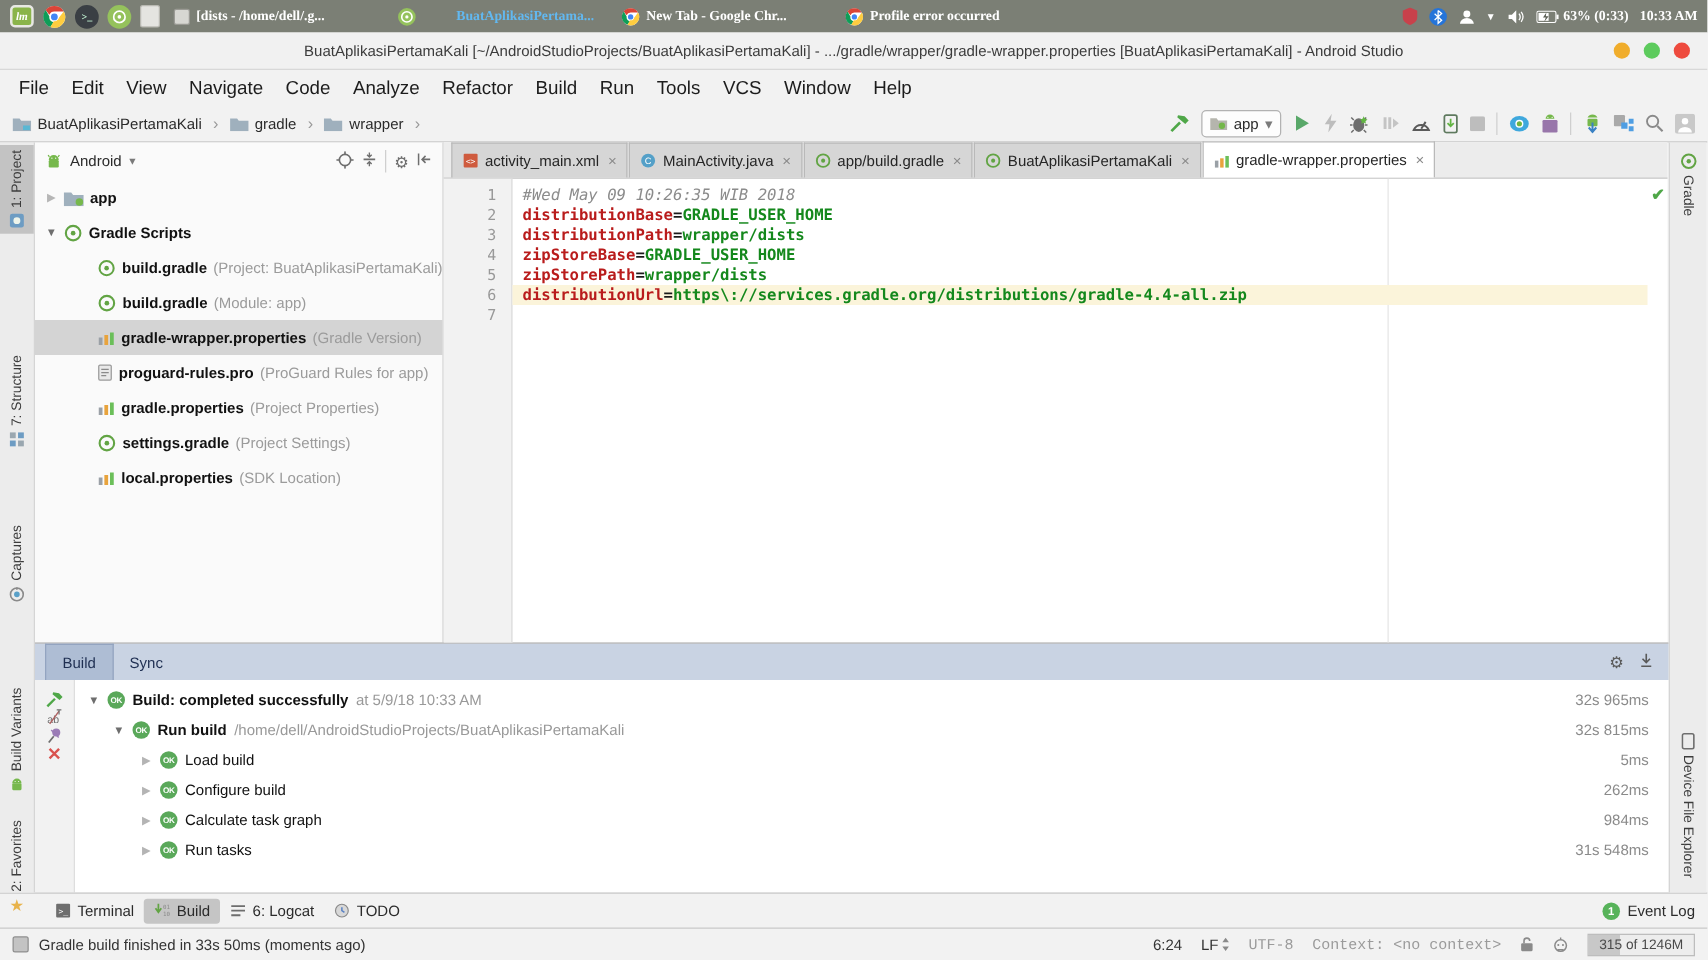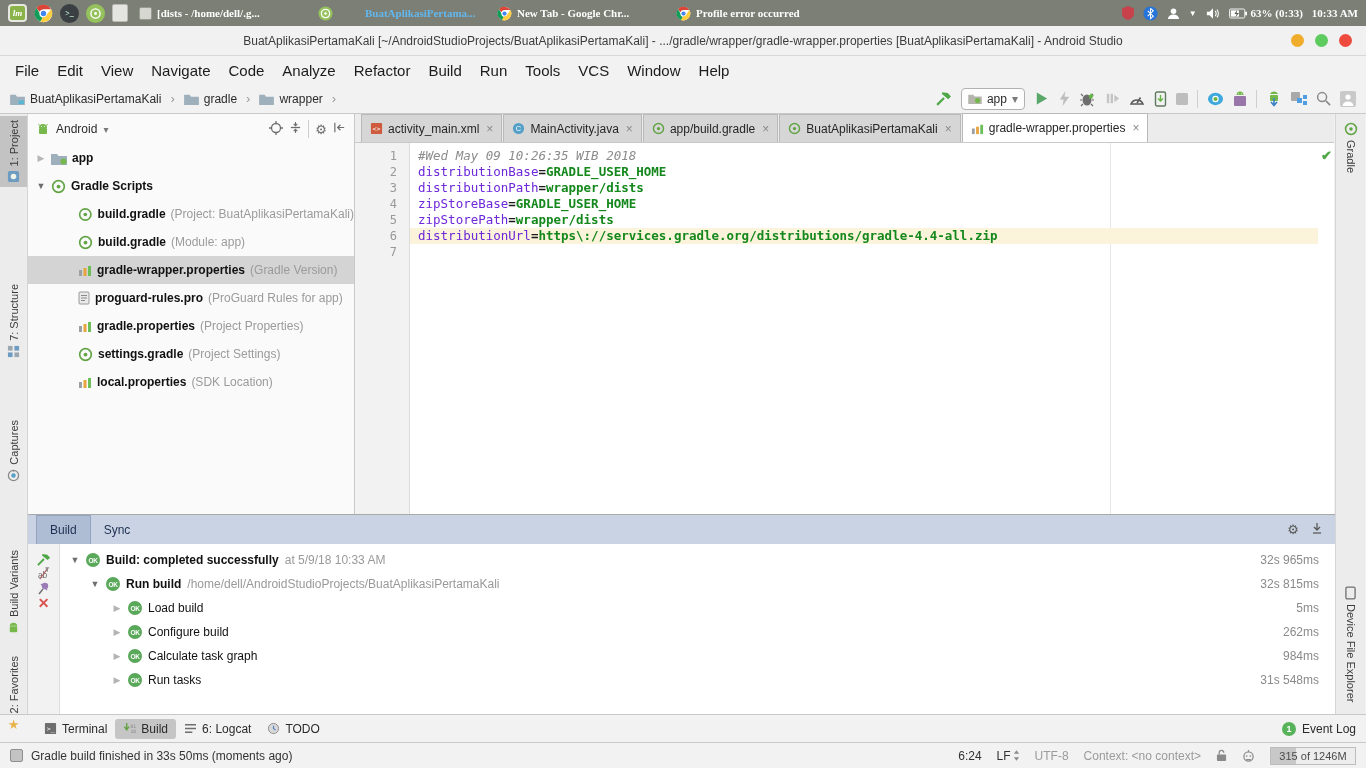--- a/index.html
+++ b/index.html
@@ -68,21 +68,21 @@
   .etabs { height:29px; background:#ececec; border-bottom:1px solid #c9c9c9; display:flex; align-items:flex-end; padding-left:6px; }
   .etab { height:28px; display:flex; align-items:center; gap:5px; padding:0 8px; font-size:12px; color:#262626; background:#d6d6d6; border:1px solid #b9b9b9; border-bottom:none; margin-right:1px; cursor:default; white-space:nowrap; }
   .etab.active { background:#fff; height:29px; font-weight:normal; }
   .etab .x { color:#8a8a8a; font-size:12px; margin-left:2px; }
   .ebody { flex:1; display:flex; position:relative; }
   .gutter { width:55px; background:#f2f2f2; border-right:1px solid #dcdcdc; padding:5px 12px 0 0; text-align:right; font-family:"DejaVu Sans Mono", monospace; font-size:12px; color:#999; line-height:16px; }
   .gutter div { height:16px; }
   .code { flex:1; position:relative; padding-top:5px; font-family:"DejaVu Sans Mono", monospace; font-size:12.5px; line-height:16px; }
   .cline { height:16px; padding-left:8px; white-space:pre; position:relative; z-index:1; }
   .cline.caret { background:#fbf4da; }
-  .k { color:#6d28d9; font-weight:normal; }
+  .k { color:#b91c1c; font-weight:bold; }
   .eq { color:#1a1a1a; font-weight:bold; }
   .v { color:#14881c; font-weight:bold; }
   .c { color:#8c8c8c; font-style:italic; }
   .margin-line { position:absolute; top:0; bottom:0; left:700px; width:1px; background:#e6e6e6; z-index:0; }
   .scrollcol { width:16px; position:relative; }
   .inspect-ok { position:absolute; top:5px; right:2px; color:#4fa748; font-size:13px; font-weight:bold; }
 
   
   .buildpanel { height:200px; display:flex; flex-direction:column; border-top:1px solid #a9a9a9; }
   .bhead { height:29px; background:#c9d3e3; display:flex; align-items:flex-end; padding-left:8px; }
@@ -106,21 +106,21 @@
   .bottombar { height:28px; background:#f2f2f2; border-top:1px solid #c9c9c9; display:flex; align-items:center; padding:0 10px 0 36px; font-size:12px; color:#2b2b2b; }
   .tbtn { display:flex; align-items:center; gap:5px; padding:3px 8px; border-radius:3px; cursor:default; }
   .tbtn.active { background:#c5c5c5; }
   .eventlog { margin-left:auto; display:flex; align-items:center; gap:6px; cursor:default; }
   .balloon { width:14px; height:14px; border-radius:50%; background:#57b35a; color:#fff; font-size:9px; font-weight:bold; }
 
   
   .statusbar { height:26px; background:#f2f2f2; border-top:1px solid #c9c9c9; display:flex; align-items:center; padding:0 10px; font-size:12px; color:#333; }
   .statusbar .msg { margin-left:8px; }
   .sright { margin-left:auto; display:flex; align-items:center; gap:15px; }
-  .dim { color:#9b9b9b; }
+  .dim { color:#9b9b9b;font-family:Liberation Mono, monospace; }
   .memwidget { position:relative; width:86px; height:18px; background:#ededed; border:1px solid #bdbdbd; font-size:11px; color:#4a4a4a; display:flex; align-items:center; justify-content:center; overflow:hidden; }
   .memfill { position:absolute; left:0; top:0; bottom:0; width:30%; background:#c8c8c8; }
   .memtxt { position:relative; z-index:1; }
   .sq-icon { width:13px; height:13px; background:#c3c3c3; border:1px solid #8f8f8f; border-radius:2px; }
 </style>
 </head>
 <body>
 
 <div class="screen">
 

